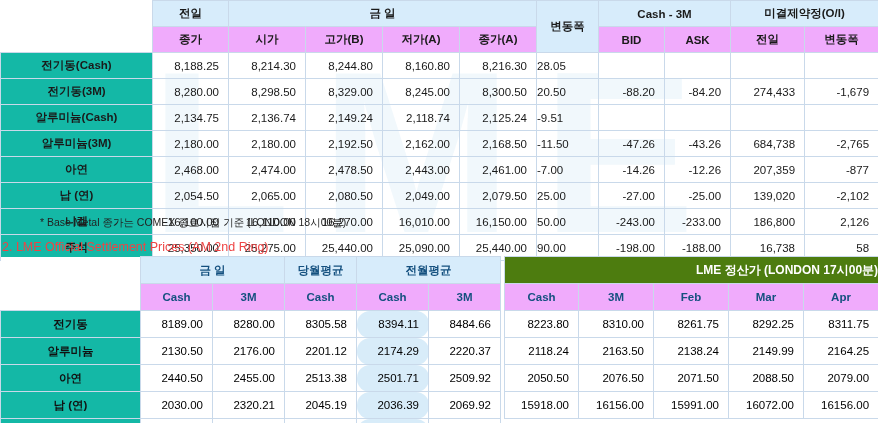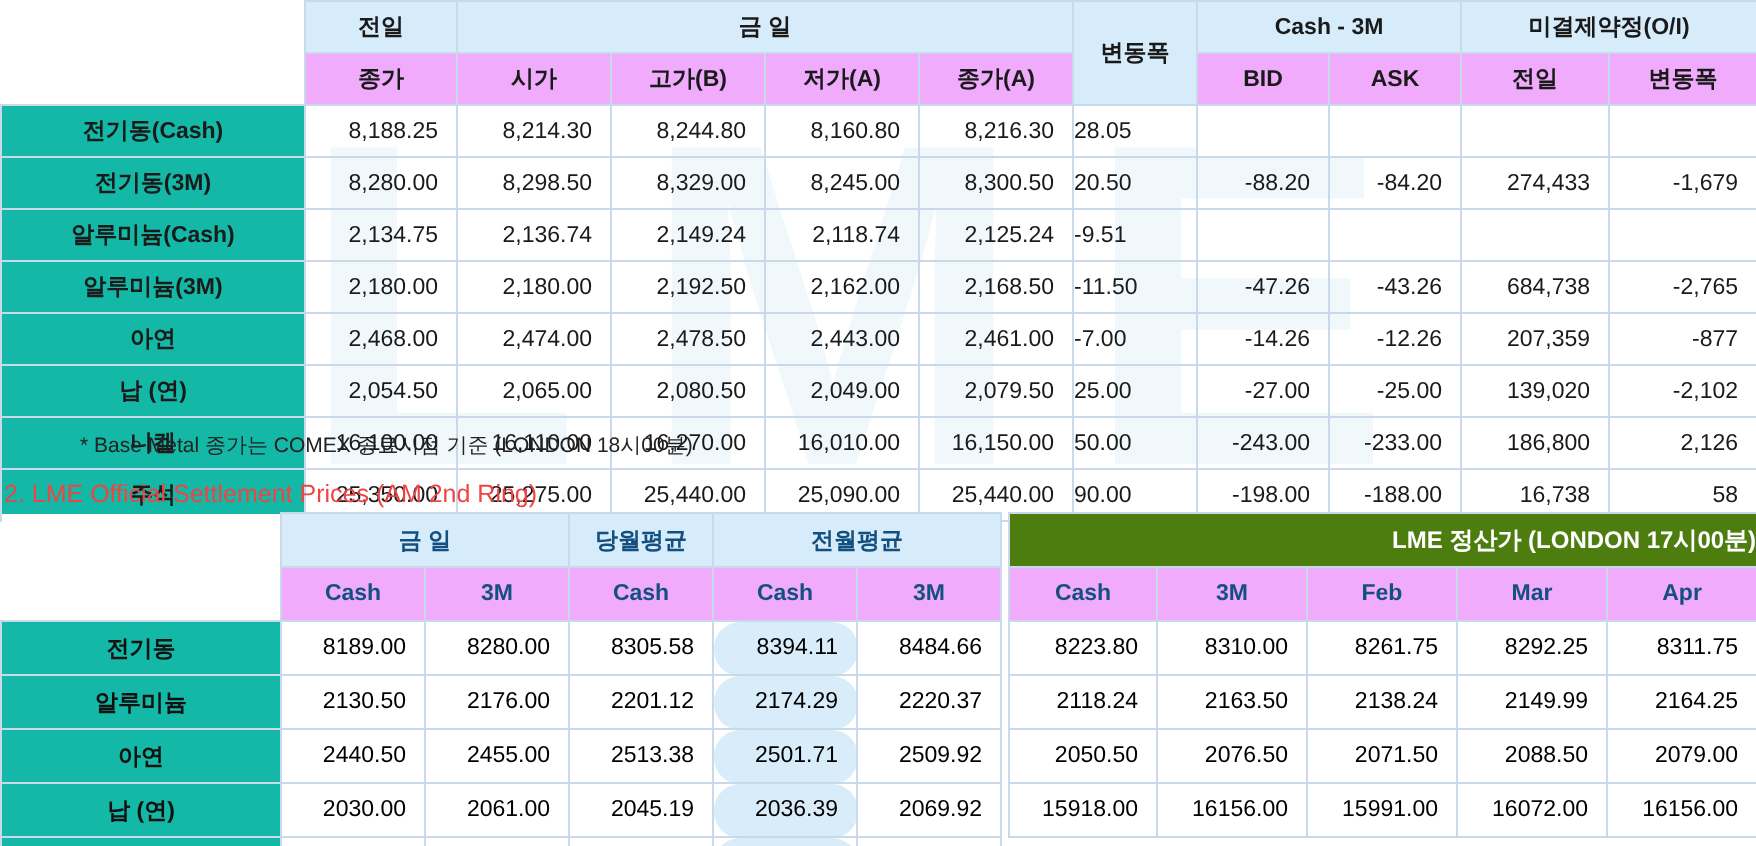--- a/index.html
+++ b/index.html
@@ -300,21 +300,21 @@
           <td class="rowlabel">아연</td>
           <td class="num">2440.50</td>
           <td class="num">2455.00</td>
           <td class="num">2513.38</td>
           <td class="num hl">2501.71</td>
           <td class="num">2509.92</td>
         </tr>
         <tr>
           <td class="rowlabel">납 (연)</td>
           <td class="num">2030.00</td>
-          <td class="num">2061.00</td>
+          <td class="num">2320.21</td>
           <td class="num">2045.19</td>
           <td class="num hl">2036.39</td>
           <td class="num">2069.92</td>
         </tr>
         <tr>
           <td class="rowlabel">니켈</td>
           <td class="num">15870.00</td>
           <td class="num">16125.00</td>
           <td class="num">16049.23</td>
           <td class="num hl">16388.68</td>

